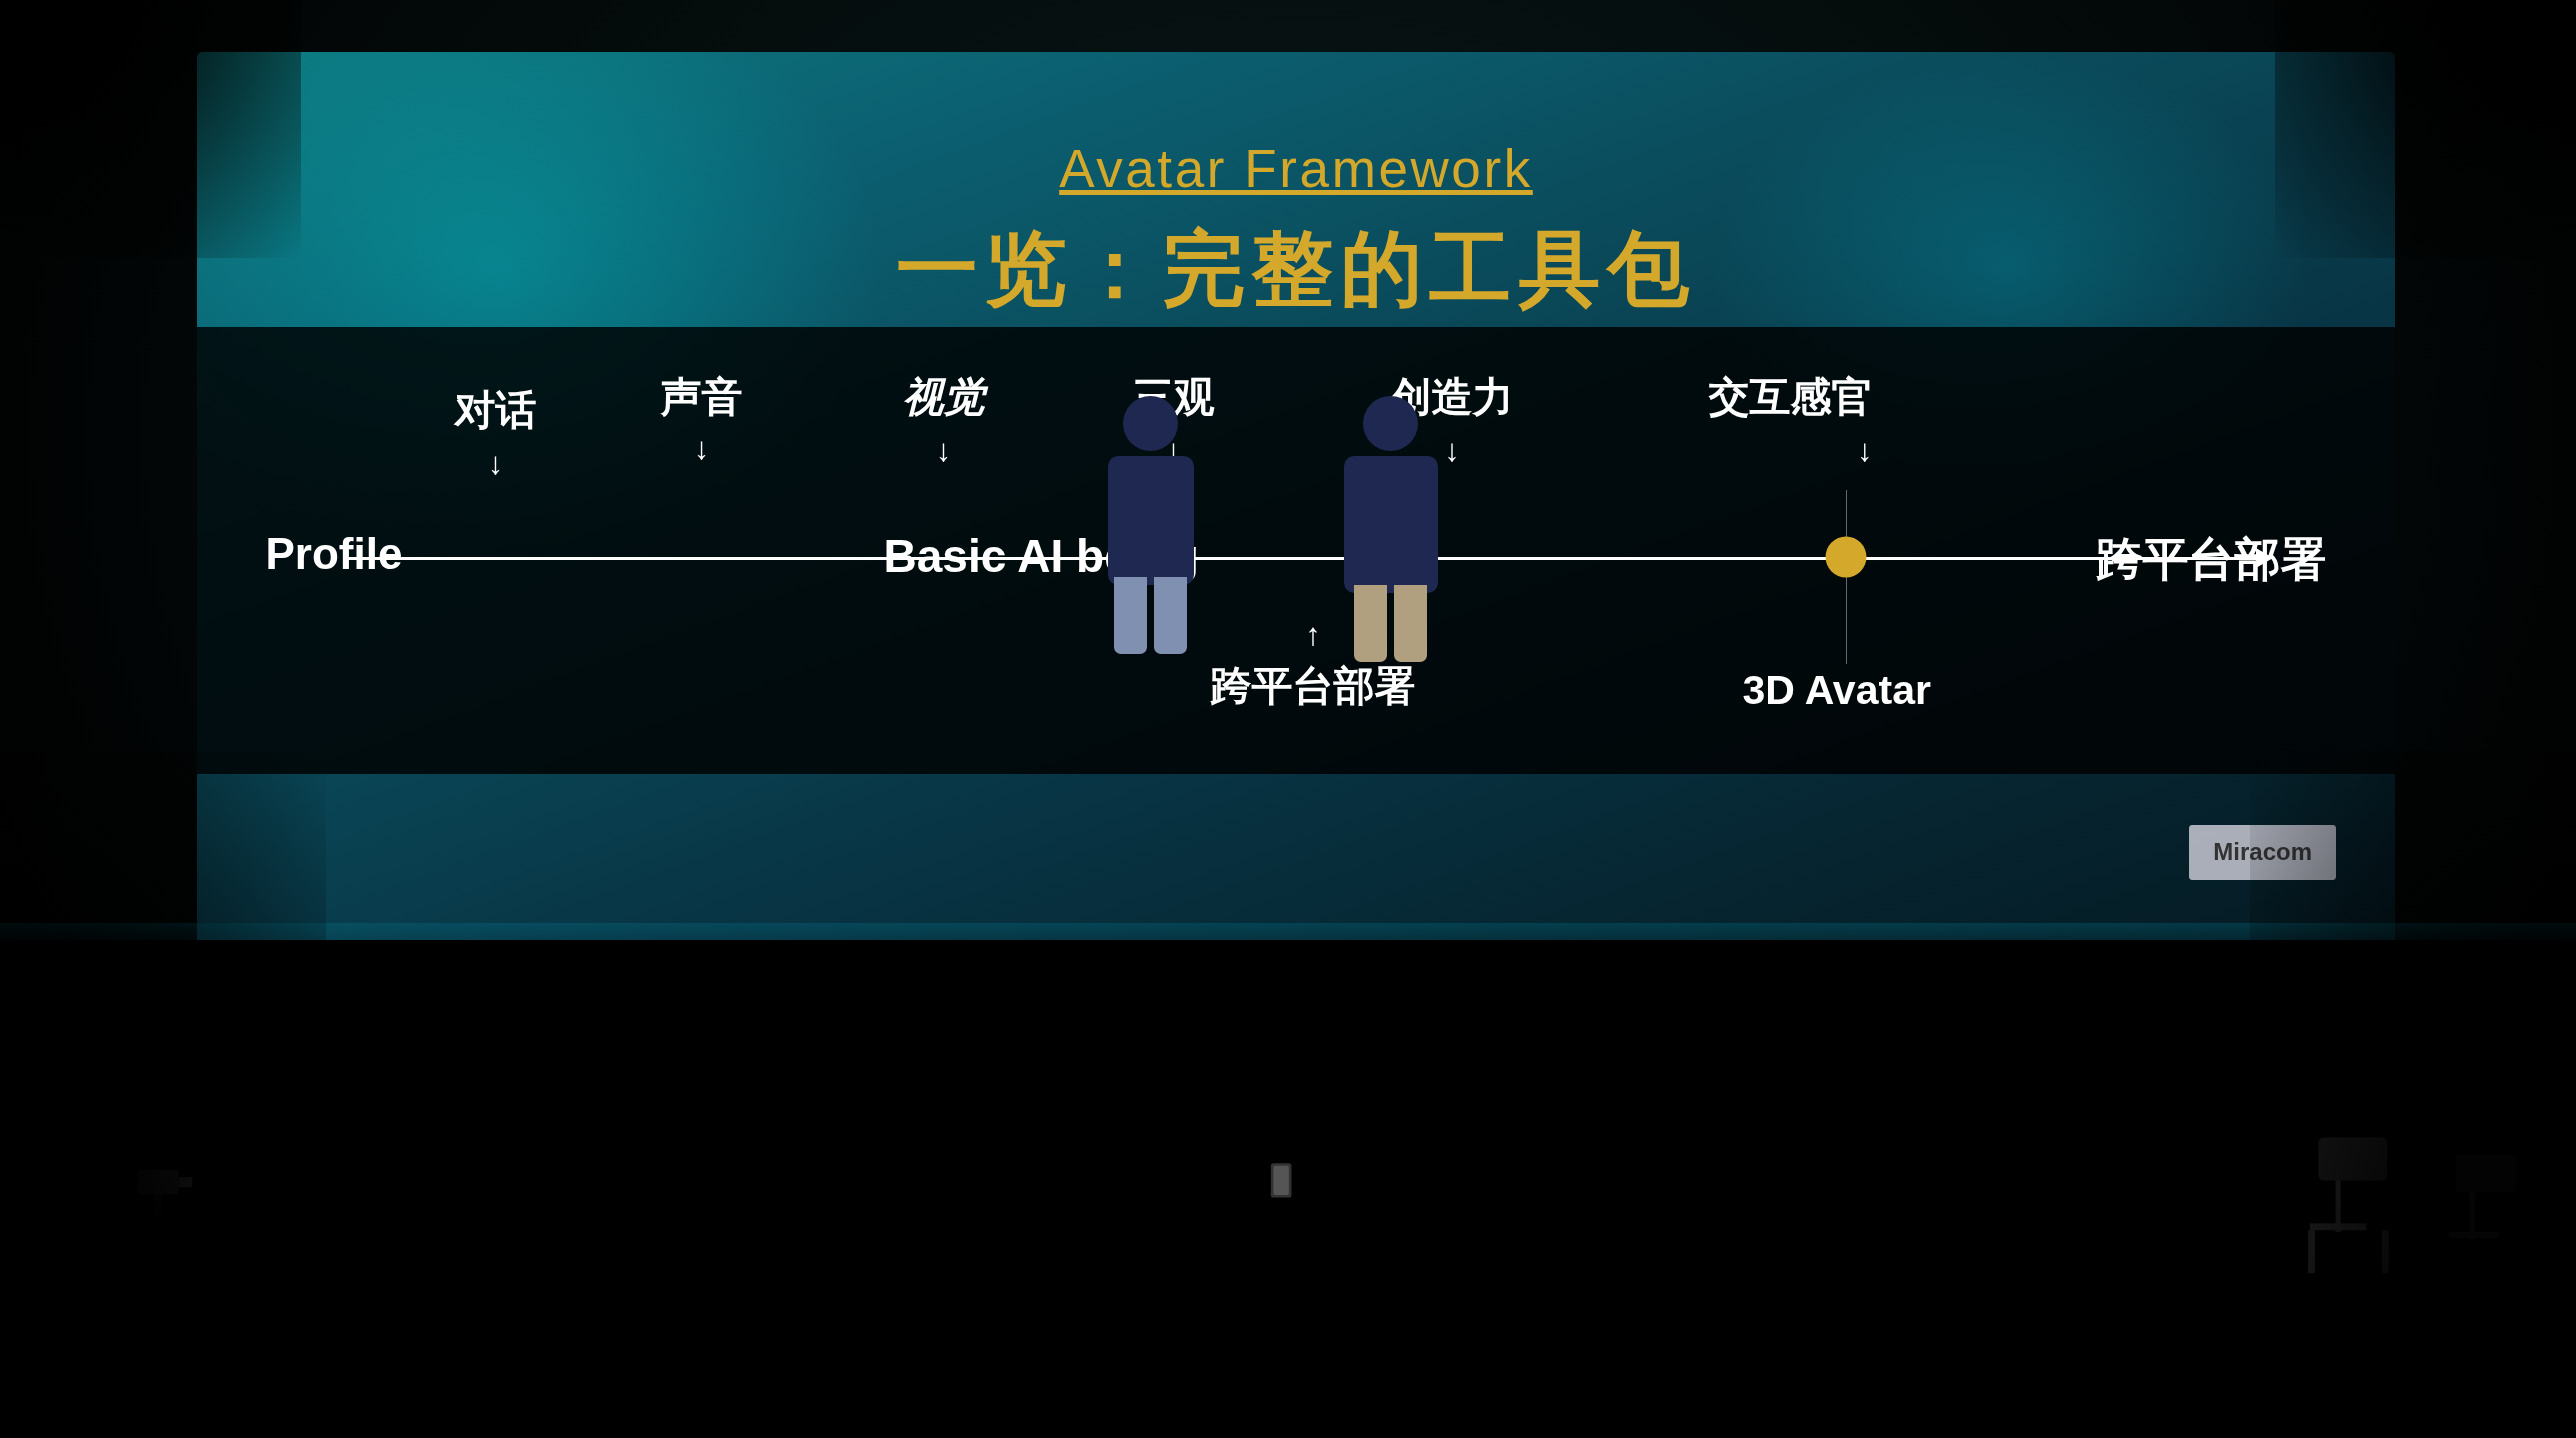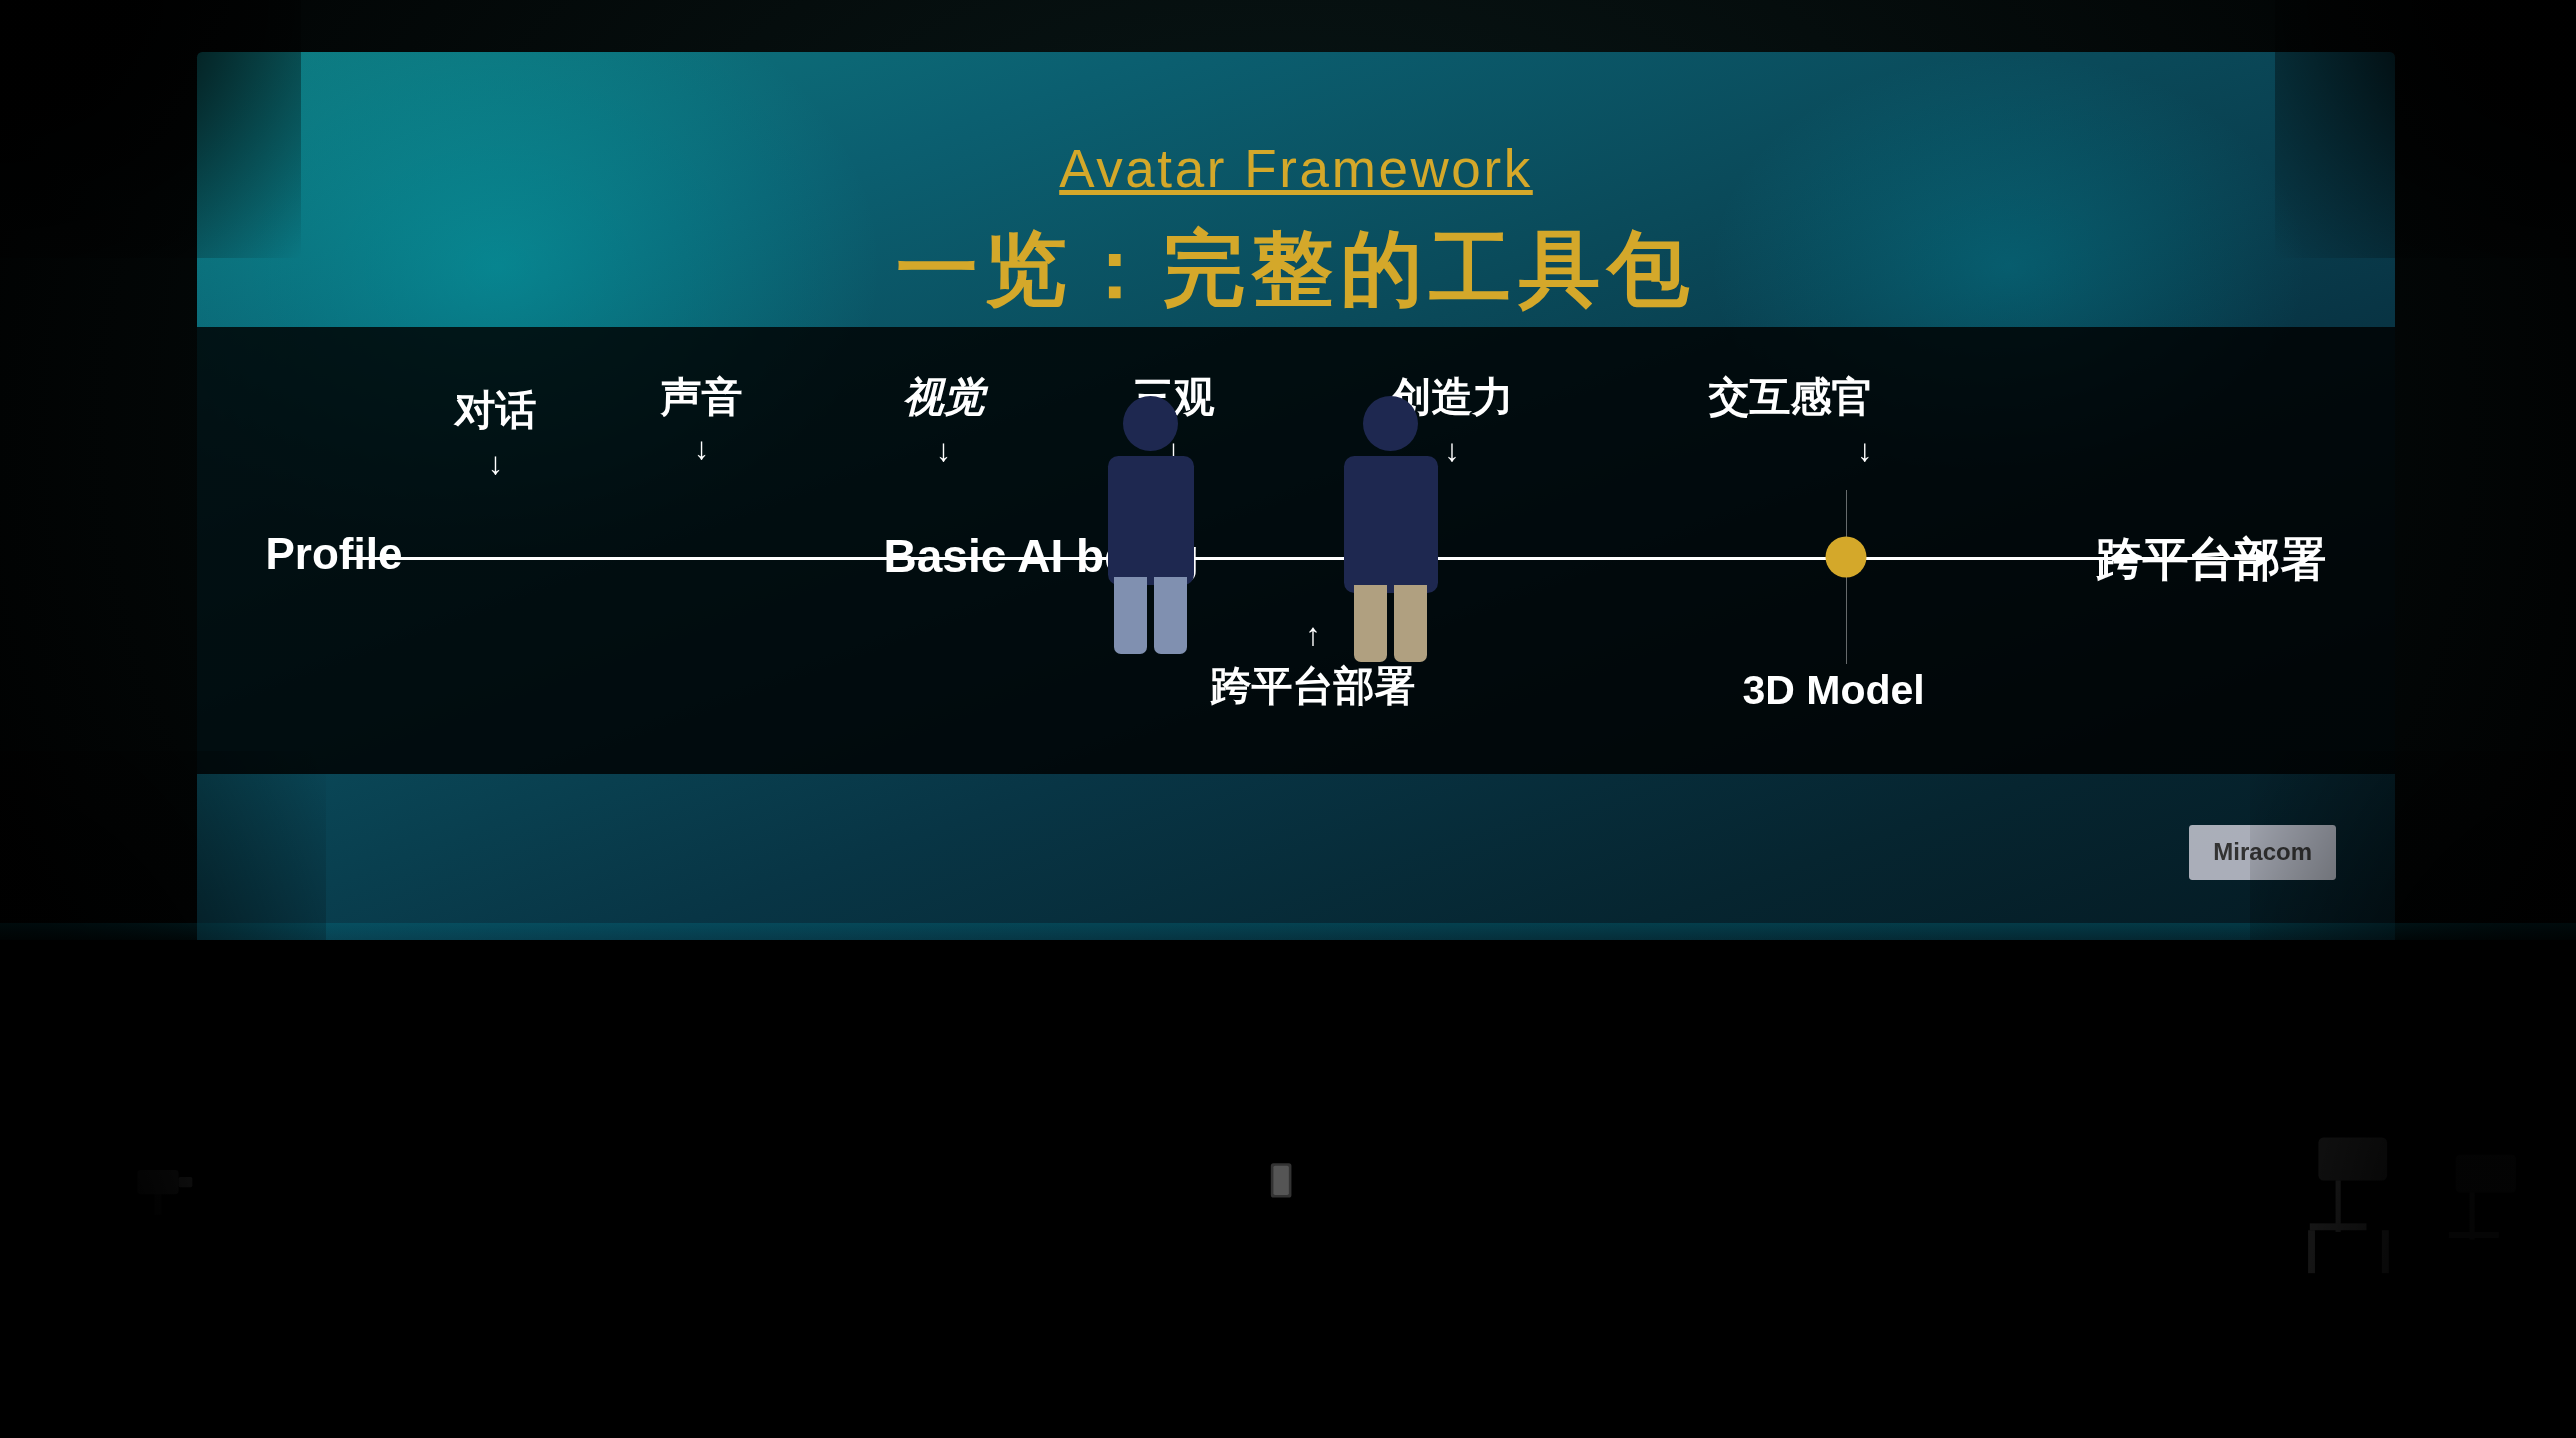--- a/index.html
+++ b/index.html
@@ -399,21 +399,21 @@
         <span class="arrow-down">↓</span>
       </div>
 
       <div class="lbl-jini bottom-label-item" style="position:absolute; bottom:17px; left:945px;">
         <span class="arrow-up">↑</span>
         <span class="label-text">跨平台部署</span>
       </div>
 
       <div class="lbl-3dmodel bottom-label-item" style="position:absolute; bottom:17px; left:1477px;">
         <span class="arrow-up" style="visibility:hidden;">↑</span>
-        <span class="label-text">3D Model</span>
+        <span class="label-text">3D Avatar</span>
       </div>
 
       <div style="position:absolute; left:1580px; top:120px; width:1.7px; height:67px; background:rgba(255,255,255,0.4);"></div>
       <div style="position:absolute; left:1580px; top:191px; width:1.7px; height:103px; background:rgba(255,255,255,0.4);"></div>
 
     </div>
   </div>
 
   <div class="presenters">
 

